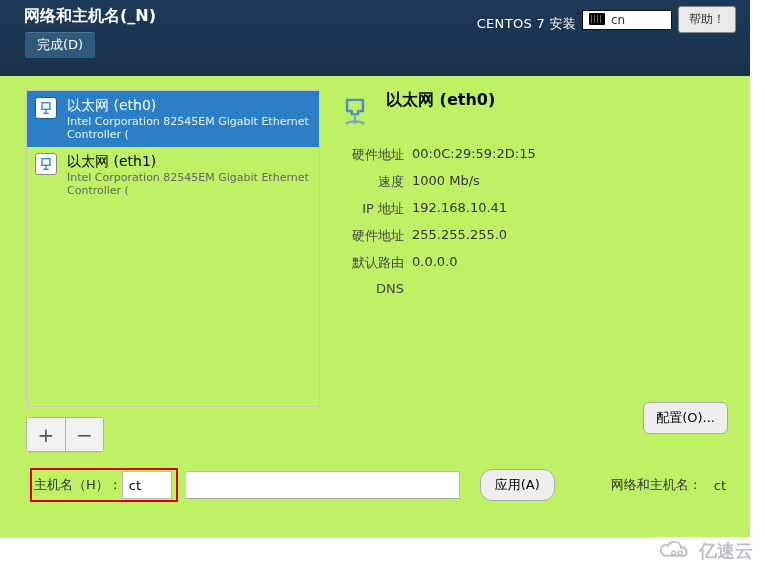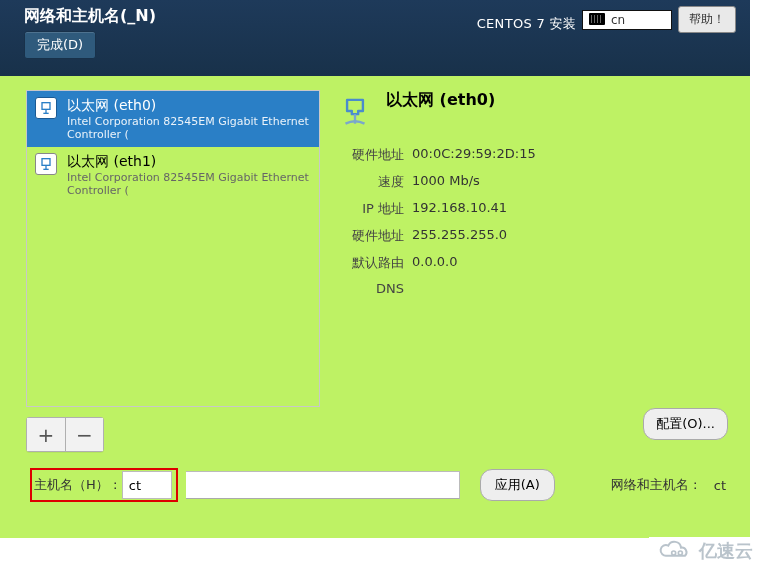--- a/index.html
+++ b/index.html
@@ -35,21 +35,21 @@
   .iface-head { display:flex; gap:10px; align-items:flex-start; }
   .big-ico { width: 42px; height: 42px; display:flex; align-items:center; justify-content:center; }
   .title-block h3 { font-size:16px; font-weight:bold; }
   .title-block .status { font-size:13px; color:#555; }
   .switch { position:absolute; right:8px; top:2px; width:80px; height:22px; border:1px solid #999; background:#e9e9e9; display:flex; border-radius:2px; overflow:hidden; cursor:pointer; }
   .switch .on { width:50%; background:#2d73c0; color:#fff; font-size:12px; display:flex; align-items:center; justify-content:center; }
   .switch .knob { width:50%; background:#fff; border-left:1px solid #bbb; }
   .details { margin-top:14px; display:grid; grid-template-columns: 70px 1fr; row-gap:9px; column-gap:8px; font-size:13px; }
   .details .lab { text-align: right; color:#444; }
   .details .val { color:#333; }
-  .config-btn { position:absolute; right:8px; bottom:12px; background:#efefef; border:1px solid #aaa; padding:6px 12px; font-size:13px; cursor:pointer; border-radius:12px; }
+  .config-btn { position:absolute; right:8px; bottom:18px; background:#efefef; border:1px solid #aaa; padding:6px 12px; font-size:13px; cursor:pointer; border-radius:6px; }
 
   .footer { display:flex; align-items:center; padding:6px 24px 8px 30px; gap:8px; }
   .footer-label { font-size:13px; color:#333; }
   .redbox { border:2px solid #d00; padding:0 4px 0 2px; display:flex; align-items:center; height:34px; }
   .host-input { width:274px; height:28px; border:1px solid #bbb; border-left:none; font-size:13px; padding:0 8px; border-bottom-color:#aaa; }
   .host-red-input { width:50px; height:28px; border:1px solid #bbb; font-size:13px; padding:0 6px; }
   .apply-btn { margin-left:12px; background:#eee; border:1px solid #aaa; padding:6px 14px; font-size:13px; cursor:pointer; border-radius:12px; }
   .cur-host { margin-left:auto; font-size:13px; color:#333; display:flex; gap:12px; align-items:center; }
 
   .plug-svg { width:16px; height:16px; }

